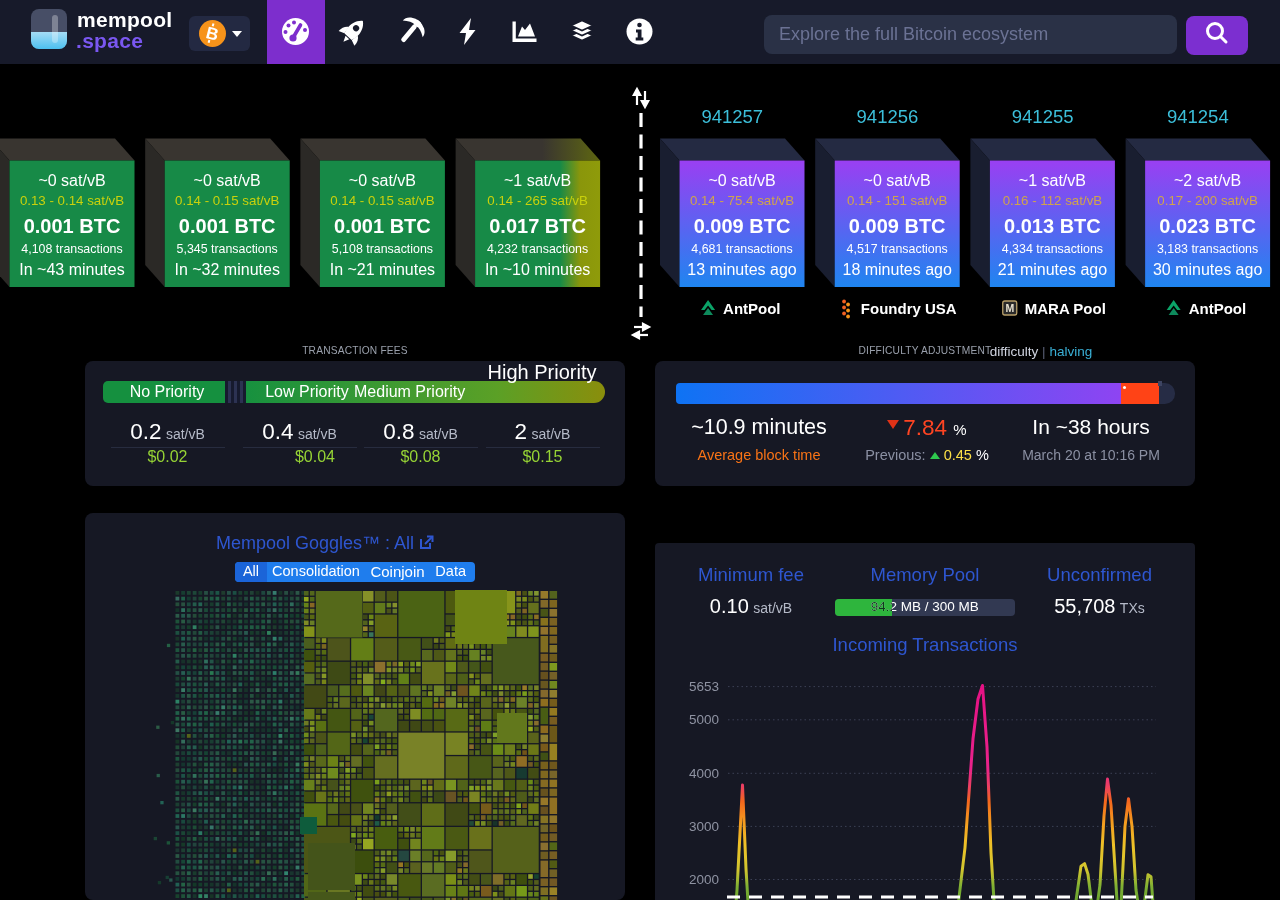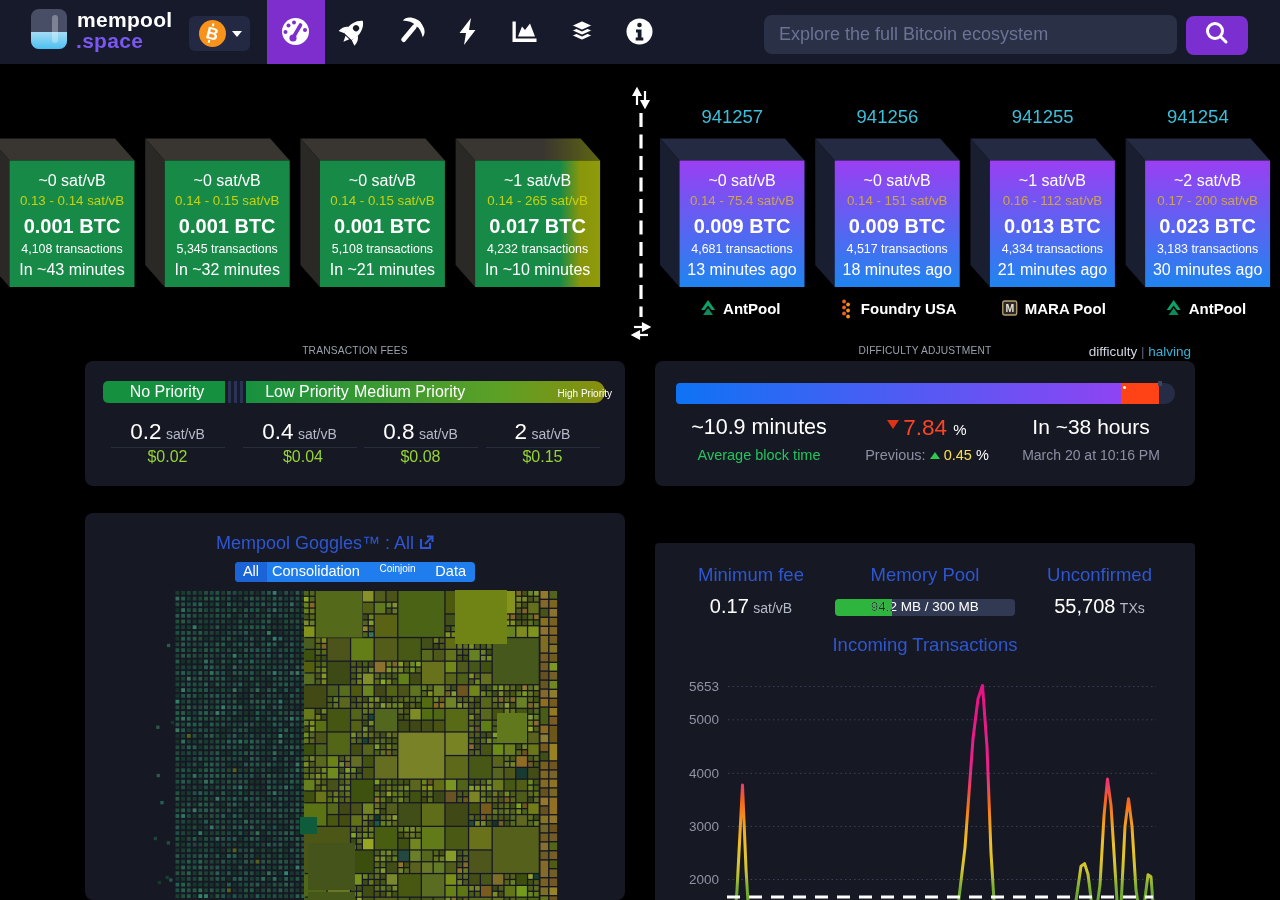--- a/index.html
+++ b/index.html
@@ -194,60 +194,60 @@
 <div style="position:absolute;left:85px;top:345px;width:540px;text-align:center;font-size:10.2px;letter-spacing:0.2px;color:#9aa0ac">TRANSACTION FEES</div>
 <div style="position:absolute;left:85px;top:361px;width:540px;height:125px;background:#161824;border-radius:8px"></div>
 <div style="position:absolute;left:103px;top:381px;width:502px;height:22px;border-radius:5px 11px 11px 5px;overflow:hidden">
     <div style="position:absolute;left:0;top:0;width:121.7px;height:22px;background:#15903f"></div>
     <div style="position:absolute;left:121.7px;top:0;width:21.5px;height:22px;background:repeating-linear-gradient(90deg,#161a2e 0,#161a2e 3px,#2c3252 3px,#2c3252 6px)"></div>
     <div style="position:absolute;left:143.2px;top:0;width:358.8px;height:22px;background:linear-gradient(90deg,#17913f,#3e9a31 40%,#5ba026 70%,#8a8e0c)"></div>
   </div>
 <div style="position:absolute;left:12px;top:383px;width:140px;text-align:center;font-size:16px;color:#fff;left:97px">No Priority</div>
 <div style="position:absolute;left:152px;top:383px;width:140px;text-align:center;font-size:16px;color:#fff;left:237px">Low Priority</div>
 <div style="position:absolute;left:269px;top:383px;width:140px;text-align:left;font-size:16px;color:#fff;left:354px">Medium Priority</div>
-<div style="position:absolute;left:387px;top:388px;width:140px;text-align:right;font-size:10px;color:#fff;left:472px">High Priority</div>
+<div style="position:absolute;left:387px;top:361px;width:140px;text-align:center;font-size:20px;color:#fff;left:472px">High Priority</div>
 <div style="position:absolute;left:97.5px;top:419px;width:140px;text-align:center;color:#fff"><span style="font-size:22.5px">0.2</span> <span style="font-size:14px;color:#b5bac8">sat/vB</span></div>
 <div style="position:absolute;left:110.5px;top:447px;width:114px;border-top:1px solid #272c3f"></div>
 <div style="position:absolute;left:97.5px;top:448px;width:140px;text-align:center;font-size:16px;color:#96d335">$0.02</div>
 <div style="position:absolute;left:229.5px;top:419px;width:140px;text-align:center;color:#fff"><span style="font-size:22.5px">0.4</span> <span style="font-size:14px;color:#b5bac8">sat/vB</span></div>
 <div style="position:absolute;left:242.5px;top:447px;width:114px;border-top:1px solid #272c3f"></div>
-<div style="position:absolute;left:233px;top:448px;width:140px;text-align:center;font-size:16px;color:#96d335">$0.04</div>
+<div style="position:absolute;left:245px;top:448px;width:140px;text-align:center;font-size:16px;color:#96d335">$0.04</div>
 <div style="position:absolute;left:350.5px;top:419px;width:140px;text-align:center;color:#fff"><span style="font-size:22.5px">0.8</span> <span style="font-size:14px;color:#b5bac8">sat/vB</span></div>
 <div style="position:absolute;left:363.5px;top:447px;width:114px;border-top:1px solid #272c3f"></div>
 <div style="position:absolute;left:350.5px;top:448px;width:140px;text-align:center;font-size:16px;color:#96d335">$0.08</div>
 <div style="position:absolute;left:472.5px;top:419px;width:140px;text-align:center;color:#fff"><span style="font-size:22.5px">2</span> <span style="font-size:14px;color:#b5bac8">sat/vB</span></div>
 <div style="position:absolute;left:485.5px;top:447px;width:114px;border-top:1px solid #272c3f"></div>
 <div style="position:absolute;left:472.5px;top:448px;width:140px;text-align:center;font-size:16px;color:#96d335">$0.15</div>
 <div style="position:absolute;left:655px;top:345px;width:540px;text-align:center;font-size:10.2px;letter-spacing:0.2px;color:#9aa0ac">DIFFICULTY ADJUSTMENT</div>
-<div style="position:absolute;left:891px;top:344px;width:300px;text-align:right;font-size:13.5px;color:#d0d4e0">difficulty <span style="color:#5a6076">|</span> <span style="color:#3ab0d6">halving</span></div>
+<div style="position:absolute;left:891px;top:344px;width:300px;text-align:center;font-size:13.5px;color:#d0d4e0">difficulty <span style="color:#5a6076">|</span> <span style="color:#3ab0d6">halving</span></div>
 <div style="position:absolute;left:655px;top:361px;width:540px;height:125px;background:#161824;border-radius:8px"></div>
 <div style="position:absolute;left:675.5px;top:383px;width:499.5px;height:21px;border-radius:4px 10px 10px 4px;overflow:hidden">
     <div style="position:absolute;left:0;top:0;width:445.5px;height:21px;background:linear-gradient(90deg,#0e73f4,#8e44f2)"></div>
     <div style="position:absolute;left:445.5px;top:0;width:38px;height:21px;background:#ff4316"></div>
     <div style="position:absolute;left:483.5px;top:0;width:16px;height:21px;background:#262c45"></div>
     <div style="position:absolute;left:447px;top:3px;width:3px;height:3px;border-radius:50%;background:#fff"></div>
   </div>
 <div style="position:absolute;left:1157.5px;top:381px;width:4px;height:5px;background:#3d4462"></div>
 <div style="position:absolute;left:659px;top:415px;width:200px;text-align:center;font-size:21.5px;color:#fff">~10.9 minutes</div>
-<div style="position:absolute;left:659px;top:447px;width:200px;text-align:center;font-size:14.5px;color:#22c55e">Average block time</div>
+<div style="position:absolute;left:659px;top:447px;width:200px;text-align:center;font-size:14.5px;color:#f97316">Average block time</div>
 <div style="position:absolute;left:827px;top:415px;width:200px;text-align:center;font-size:22.5px;color:#ff4422"><span style="display:inline-block;width:0;height:0;border-left:6.5px solid transparent;border-right:6.5px solid transparent;border-top:9px solid #e03217;vertical-align:6px;margin-right:4px"></span>7.84 <span style="font-size:15px;color:#fff">%</span></div>
 <div style="position:absolute;left:827px;top:447px;width:200px;text-align:center;font-size:14.5px;color:#8b90a3">Previous: <span style="display:inline-block;width:0;height:0;border-left:5px solid transparent;border-right:5px solid transparent;border-bottom:7.5px solid #2ec94e;vertical-align:1px"></span> <span style="color:#fde047">0.45</span> <span style="color:#fff">%</span></div>
 <div style="position:absolute;left:991px;top:415px;width:200px;text-align:center;font-size:21px;color:#fff">In ~38 hours</div>
 <div style="position:absolute;left:991px;top:447px;width:200px;text-align:center;font-size:14px;color:#8b90a3">March 20 at 10:16 PM</div>
 <div style="position:absolute;left:85px;top:513px;width:540px;height:387px;background:#161824;border-radius:8px;overflow:hidden">
     <div style="position:absolute;left:0;top:19.5px;width:480px;text-align:center;font-size:18px;color:#2e56d0">Mempool Goggles™ : All <svg width="15" height="15" viewBox="0 0 15 15" style="vertical-align:-1px">
         <path d="M2,4 L2,13 L11,13 L11,8" fill="none" stroke="#2e56d0" stroke-width="2"></path>
         <line x1="6" y1="9" x2="13" y2="2" stroke="#2e56d0" stroke-width="2"></line>
         <polyline points="8,1.5 13.5,1.5 13.5,7" fill="none" stroke="#2e56d0" stroke-width="2"></polyline>
       </svg></div>
     <div style="position:absolute;left:150px;top:48.5px;width:240px;height:20.5px;background:#1f7ded;border-radius:4px"></div>
     <div style="position:absolute;left:150px;top:48.5px;width:32px;height:20.5px;background:#1b64d8;border-radius:4px 0 0 4px"></div>
     <div style="position:absolute;left:106px;top:50px;width:120px;text-align:center;font-size:14.5px;color:#fff">All</div>
     <div style="position:absolute;left:171px;top:50px;width:120px;text-align:center;font-size:14.5px;color:#fff">Consolidation</div>
-    <div style="position:absolute;left:252.5px;top:50px;width:120px;text-align:center;font-size:10px;color:#fff">Coinjoin</div>
+    <div style="position:absolute;left:252.5px;top:50px;width:120px;text-align:center;font-size:15px;color:#fff">Coinjoin</div>
     <div style="position:absolute;left:305.7px;top:50px;width:120px;text-align:center;font-size:14.5px;color:#fff">Data</div>
     <svg width="540" height="387" viewBox="0 0 540 387" style="position:absolute;left:0;top:0" xmlns="http://www.w3.org/2000/svg">
       <rect x="90.5" y="78.0" width="3.8" height="3.8" fill="#1b3b2b"></rect>
       <rect x="90.5" y="83.7" width="3.8" height="3.8" fill="#356a5e"></rect>
       <rect x="90.5" y="89.4" width="3.8" height="3.8" fill="#244d39"></rect>
       <rect x="90.5" y="95.2" width="3.8" height="3.8" fill="#133429"></rect>
       <rect x="90.5" y="100.9" width="3.8" height="3.8" fill="#2b5a48"></rect>
       <rect x="90.5" y="106.6" width="3.8" height="3.8" fill="#1d5239"></rect>
       <rect x="90.5" y="112.3" width="3.8" height="3.8" fill="#184837"></rect>
       <rect x="90.5" y="118.0" width="3.8" height="3.8" fill="#1c5040"></rect>
@@ -2384,21 +2384,21 @@
       <rect x="464.5" y="356.4" width="7.6" height="7.6" fill="#716025"></rect>
       <rect x="464.5" y="365.4" width="7.6" height="7.6" fill="#725824"></rect>
       <rect x="464.5" y="374.4" width="7.6" height="7.6" fill="#9a8226"></rect>
       <rect x="464.5" y="383.4" width="7.6" height="7.6" fill="#6d5521"></rect>
     </svg>
   </div>
 <div style="position:absolute;left:655px;top:543px;width:540px;height:387px;background:#161824;border-radius:4px;overflow:hidden">
     <div style="position:absolute;left:26px;top:21px;width:140px;text-align:center;font-size:18.5px;color:#2e56d0">Minimum fee</div>
     <div style="position:absolute;left:200px;top:21px;width:140px;text-align:center;font-size:18.5px;color:#2e56d0">Memory Pool</div>
     <div style="position:absolute;left:374.5px;top:21px;width:140px;text-align:center;font-size:18.5px;color:#2e56d0">Unconfirmed</div>
-    <div style="position:absolute;left:26px;top:52px;width:140px;text-align:center;color:#fff"><span style="font-size:20px">0.17</span> <span style="font-size:14px;color:#b5bac8">sat/vB</span></div>
+    <div style="position:absolute;left:26px;top:52px;width:140px;text-align:center;color:#fff"><span style="font-size:20px">0.10</span> <span style="font-size:14px;color:#b5bac8">sat/vB</span></div>
     <div style="position:absolute;left:180px;top:56px;width:179.5px;height:16.5px;background:#323952;border-radius:4px;overflow:hidden">
       <div style="position:absolute;left:0;top:0;width:57px;height:16.5px;background:#2eb53d"></div>
       <div style="position:absolute;left:0;top:0;width:179.5px;text-align:center;font-size:13.5px;line-height:16.5px;color:#fff">94.2 MB / 300 MB</div>
       <div style="position:absolute;left:0;top:0;width:57px;height:16.5px;overflow:hidden">
         <div style="position:absolute;left:0;top:0;width:179.5px;text-align:center;font-size:13.5px;line-height:16.5px;color:#0e3a1c">94.2 MB / 300 MB</div>
       </div>
     </div>
     <div style="position:absolute;left:374.5px;top:52px;width:140px;text-align:center;color:#fff"><span style="font-size:20px">55,708</span> <span style="font-size:14px;color:#b5bac8">TXs</span></div>
     <div style="position:absolute;left:0;top:91px;width:540px;text-align:center;font-size:18.5px;color:#2e56d0">Incoming Transactions</div>
     <svg width="540" height="257" viewBox="0 0 540 257" style="position:absolute;left:0;top:130px" xmlns="http://www.w3.org/2000/svg" font-family="Liberation Sans, sans-serif">

